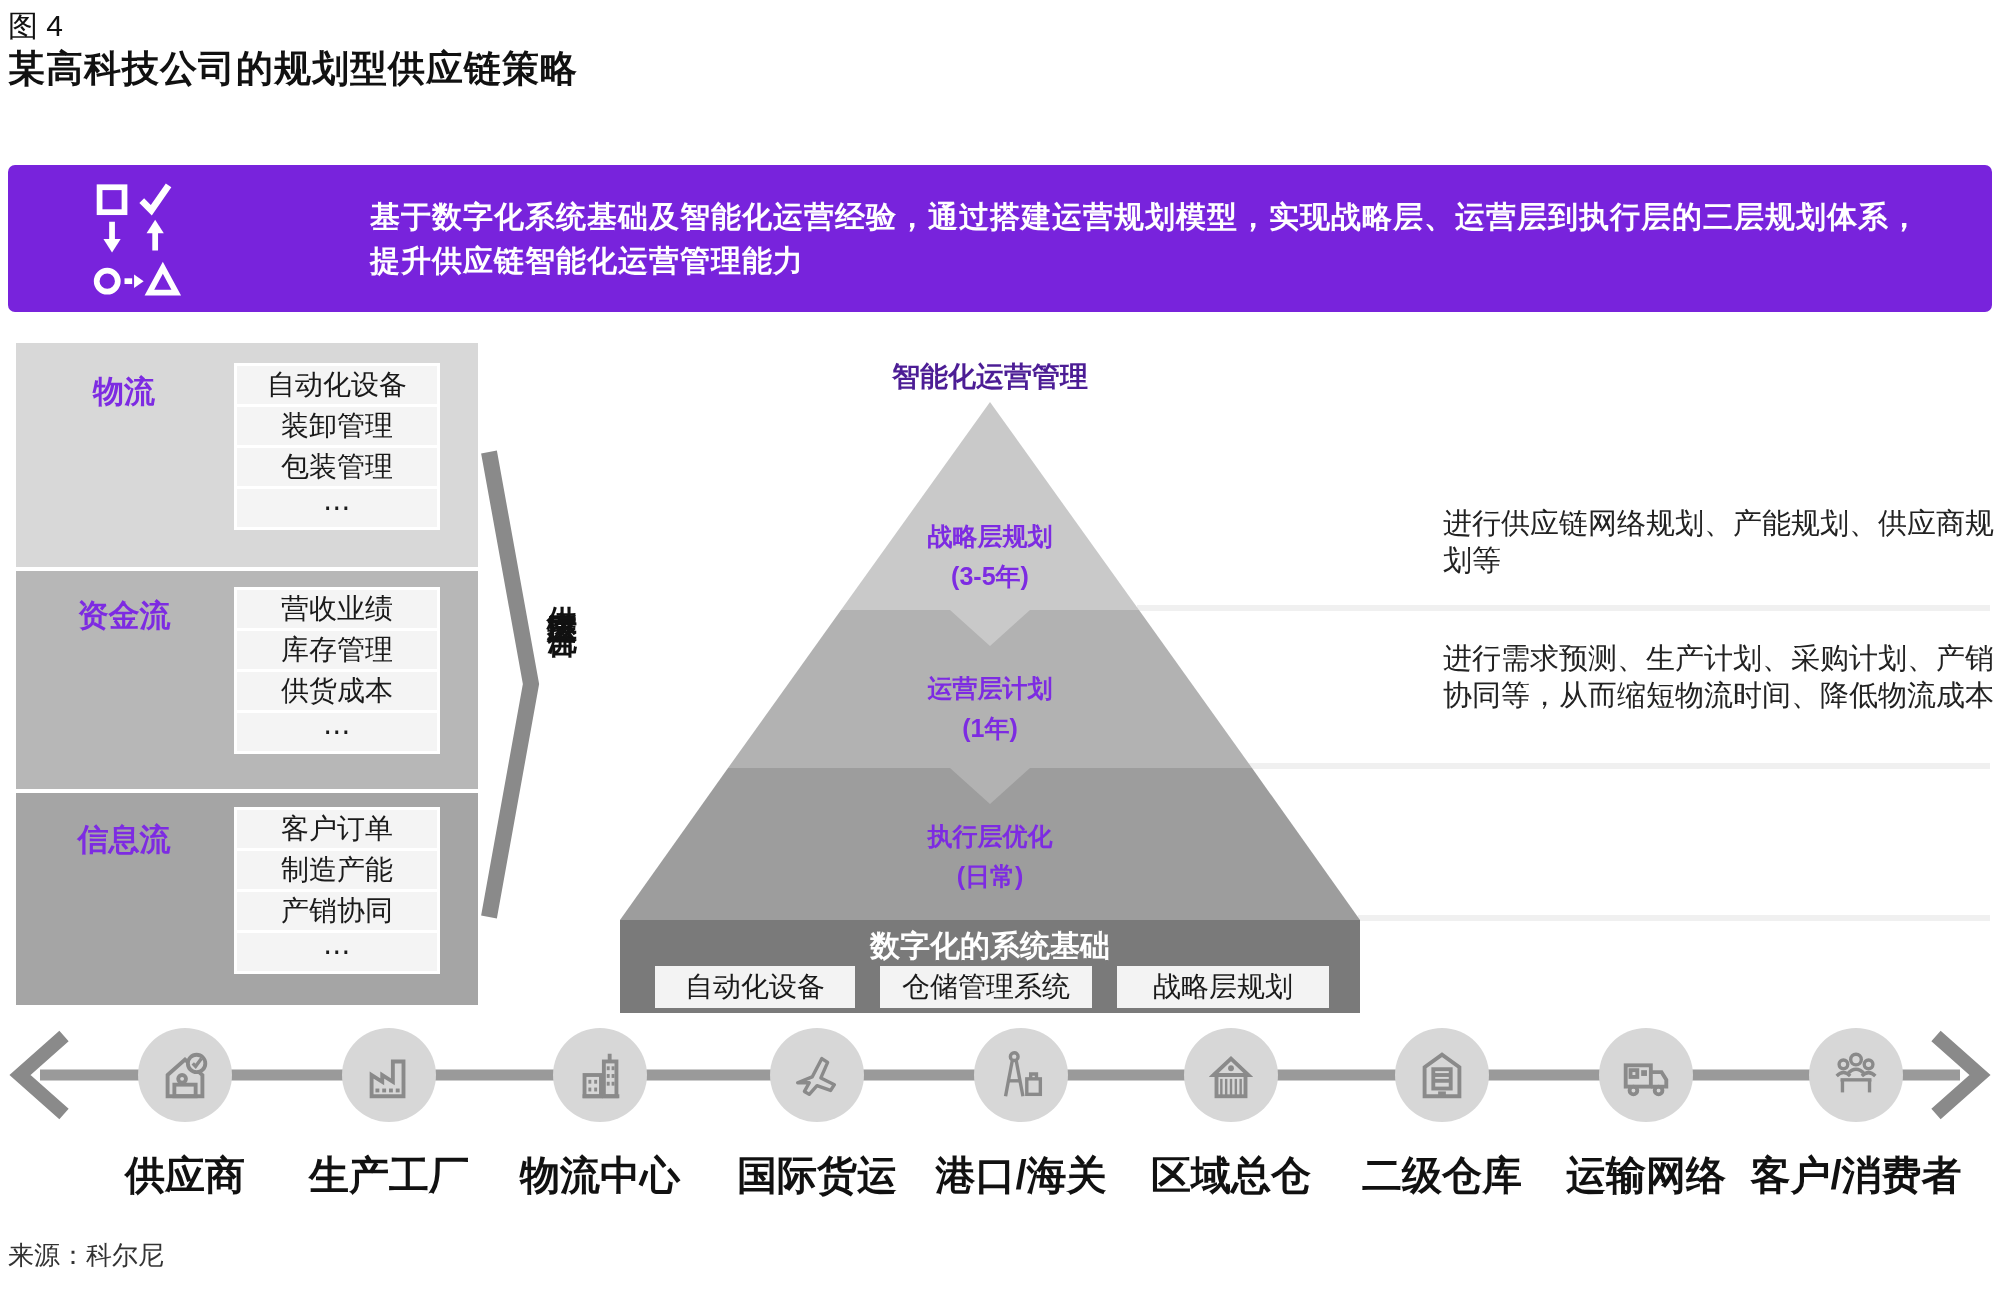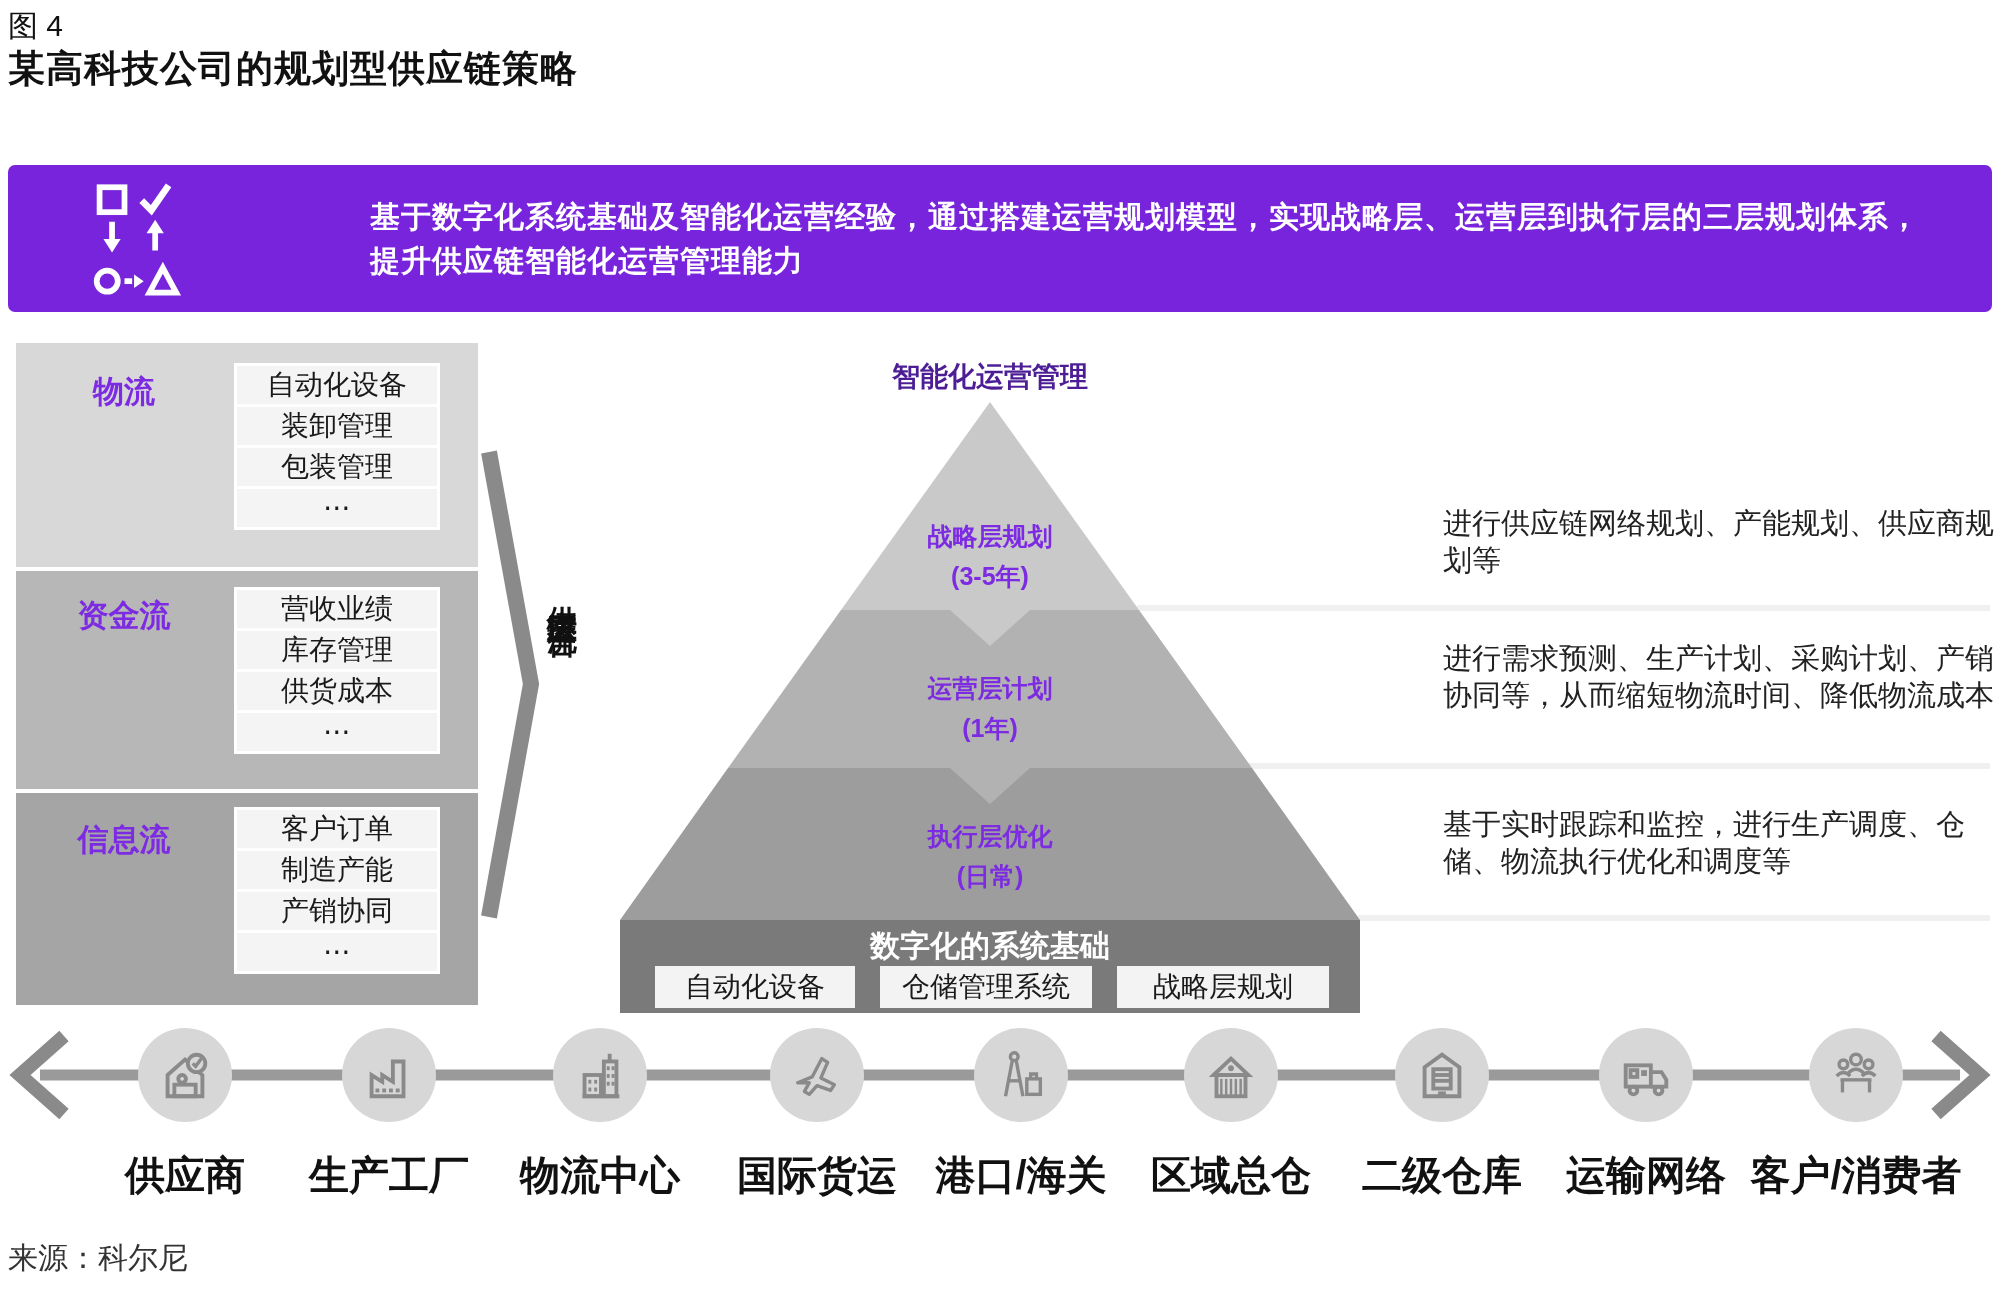--- a/index.html
+++ b/index.html
@@ -30,21 +30,21 @@
   .pyr-title{left:790px;top:358px;width:400px;text-align:center;font-size:28px;font-weight:bold;color:#4c1d95;}
   .pyr-label{left:790px;width:400px;text-align:center;font-size:25px;font-weight:bold;color:#7D2BE2;line-height:40px;}
   .base-title{left:620px;top:926px;width:740px;text-align:center;font-size:30px;font-weight:bold;color:#fff;}
   .base-box{top:966px;height:42px;background:#f3f3f3;text-align:center;font-size:28px;line-height:42px;color:#1a1a1a;}
   
   .desc{left:1443px;width:556px;font-size:29px;line-height:37px;color:#222;}
   
   .node-circle{width:94px;height:94px;border-radius:50%;background:#d7d7d7;top:1028px;
                display:flex;align-items:center;justify-content:center;}
   .node-label{top:1148px;width:260px;text-align:center;font-size:40px;font-weight:bold;color:#111;}
-  .source{left:8px;top:1238px;font-size:30px;color:#333;}
+  .source{left:8px;top:1238px;font-size:26px;color:#333;}
   svg{display:block;}
 </style>
 </head>
 <body>
 
 <div id="canvas">
 
   <div class="abs fig-label">图 4</div>
   <div class="abs fig-title">某高科技公司的规划型供应链策略</div>
 
@@ -138,21 +138,20 @@
   <div class="abs pyr-label" style="top:816px;">
     <div>执行层优化</div>
     <div>(日常)</div>
   </div>
   <div class="abs base-box" style="left:655px;width:200px;">自动化设备</div>
   <div class="abs base-box" style="left:880px;width:212px;">仓储管理系统</div>
   <div class="abs base-box" style="left:1117px;width:212px;">战略层规划</div>
 
   <div class="abs desc" style="top:505px;">进行供应链网络规划、产能规划、供应商规划等</div>
   <div class="abs desc" style="top:640px;">进行需求预测、生产计划、采购计划、产销协同等，从而缩短物流时间、降低物流成本</div>
-  <div class="abs desc" style="top:806px;">基于实时跟踪和监控，进行生产调度、仓储、物流执行优化和调度等</div>
 
   <div class="abs node-circle" style="left:138px;">
     <svg width="58" height="58" viewBox="0 0 60 60">
       <g stroke="#8a8a8a" stroke-width="4" fill="none">
         <path d="M12 30 L30 14 L48 30 V52 H12 Z"></path>
         <rect x="19" y="40" width="22" height="12"></rect>
         <circle cx="42" cy="18" r="9" fill="#d7d7d7"></circle>
         <path d="M38 18 L41 21 L47 13" stroke-width="3.5"></path>
         <circle cx="27" cy="34" r="4"></circle>
       </g>

